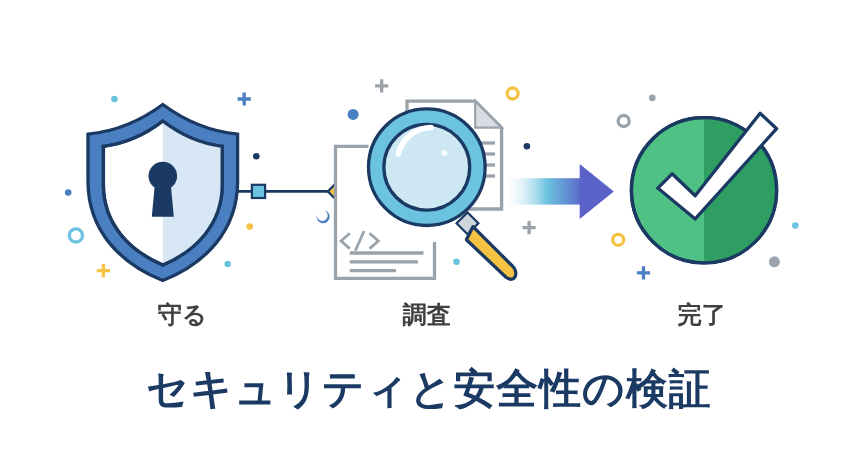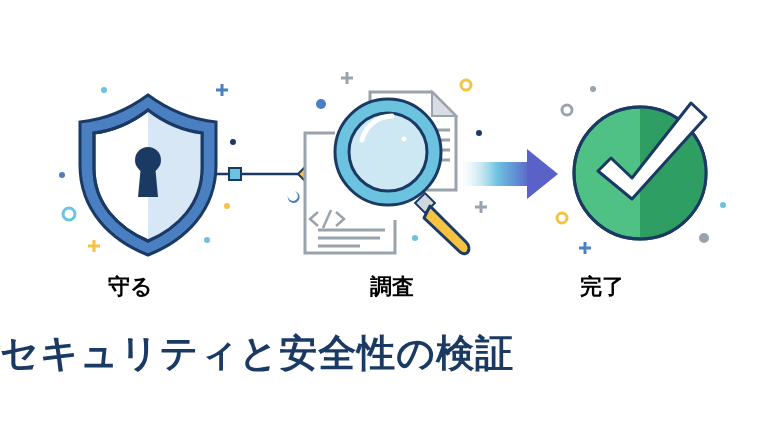--- a/index.html
+++ b/index.html
@@ -1,21 +1,21 @@
 <!DOCTYPE html>
 <html><head>
 <meta charset="utf-8">
 <style>
   html, body { margin: 0; padding: 0; background: #ffffff; }
   body { width: 780px; height: 425px; position: relative; overflow: hidden;
          font-family: "DejaVu Sans", sans-serif; }
   .stage { position: absolute; left: 0; top: 0; width: 780px; height: 425px; }
-  .label { position: absolute; font-weight: bold; color: #000000; font-size: 22px;
-           text-align: left; white-space: nowrap; }
-  .title { position: absolute; left: 0; width: 780px; top: 328px; text-align: left;
+  .label { position: absolute; font-weight: bold; color: #404040; font-size: 22px;
+           text-align: right; white-space: nowrap; }
+  .title { position: absolute; left: 0; width: 780px; top: 328px; text-align: center;
            font-size: 38px; font-weight: bold; color: #1b3a63; letter-spacing: 1px; }
 </style>
 </head>
 <body>
 
 <div class="stage">
 <svg width="780" height="425" viewBox="0 0 780 425" xmlns="http://www.w3.org/2000/svg">
   <defs>
     <linearGradient id="arrowGrad" x1="0" y1="0" x2="1" y2="0">
       <stop offset="0" stop-color="#e6f4fa" stop-opacity="0.2"></stop>
@@ -100,16 +100,16 @@
     <circle cx="593" cy="89" r="3" fill="#9aa3ab"></circle>
     <circle cx="562" cy="218" r="5" fill="none" stroke="#f5c242" stroke-width="3"></circle>
     <path d="M579 248 h12 M585 242 v12" stroke="#4a7fc1" stroke-width="3"></path>
     <circle cx="723" cy="205" r="3" fill="#6cc3df"></circle>
     <circle cx="704" cy="238" r="5" fill="#9aa3ab"></circle>
   </g>
 </svg>
 </div>
 
 <div class="label" style="left:108px; top:272px; width:80px;">守る</div>
-<div class="label" style="left:370px; top:272px; width:80px;">調査</div>
+<div class="label" style="left:330px; top:272px; width:80px;">調査</div>
 <div class="label" style="left:580px; top:272px; width:80px;">完了</div>
 
 <div class="title">セキュリティと安全性の検証</div>
 
 </body></html>

